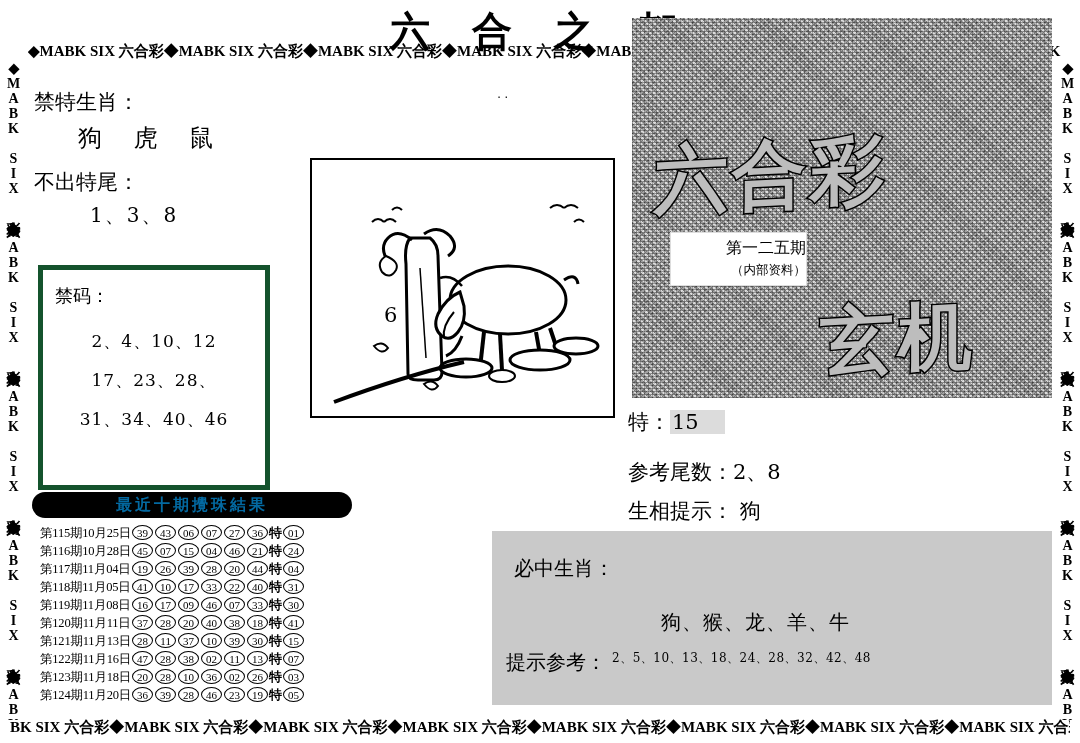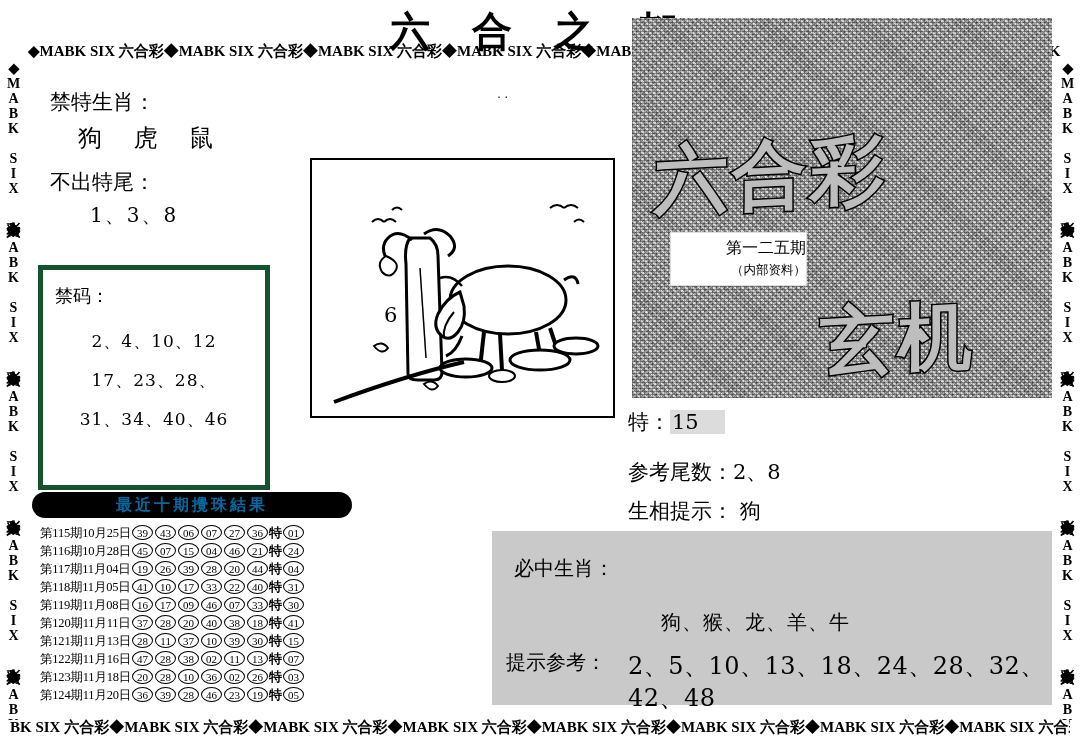--- a/index.html
+++ b/index.html
@@ -79,21 +79,21 @@
   .left-col {
     position: absolute;
     left: 34px;
     top: 88px;
     width: 270px;
   }
   .lbl {
     font-family: "DejaVu Serif", serif;
     font-size: 21px;
     font-weight: 500;
-    margin: 0 0 6px 16px;
+    margin: 0 0 6px 0;
   }
   .val-zodiac {
     font-family: "DejaVu Serif", serif;
     font-size: 24px;
     letter-spacing: 12px;
     margin: 0 0 14px 44px;
   }
   .val-tails {
     font-family: "DejaVu Serif", serif;
     font-size: 20px;
@@ -297,25 +297,26 @@
   }
   .gb-hint-label {
     position: absolute;
     left: 14px;
     top: 118px;
     font-family: "DejaVu Serif", serif;
     font-size: 20px;
   }
   .gb-hint-nums {
     position: absolute;
-    left: 136px;
+    left: 120px;
     top: 119px;
     font-family: "DejaVu Serif", serif;
-    font-size: 24px;
+    font-size: 12px;
     letter-spacing: 0.5px;
+    text-align: center;
   }
 </style>
 </head>
 <body>
 
 <div class="main-title">六 合 之 都</div>
 
 <div class="marquee marquee-top">◆MABK SIX 六合彩◆MABK SIX 六合彩◆MABK SIX 六合彩◆MABK SIX 六合彩◆MABK SIX 六合彩◆MABK SIX 六合彩◆MABK SIX 六合彩◆MABK</div>
 <div class="marquee marquee-bottom">BK SIX 六合彩◆MABK SIX 六合彩◆MABK SIX 六合彩◆MABK SIX 六合彩◆MABK SIX 六合彩◆MABK SIX 六合彩◆MABK SIX 六合彩◆MABK SIX 六合彩</div>
 <div class="marquee marquee-left">◆MABK SIX 六合彩◆MABK SIX 六合彩◆MABK SIX 六合彩◆MABK SIX 六合彩◆MABK SIX 六</div>

